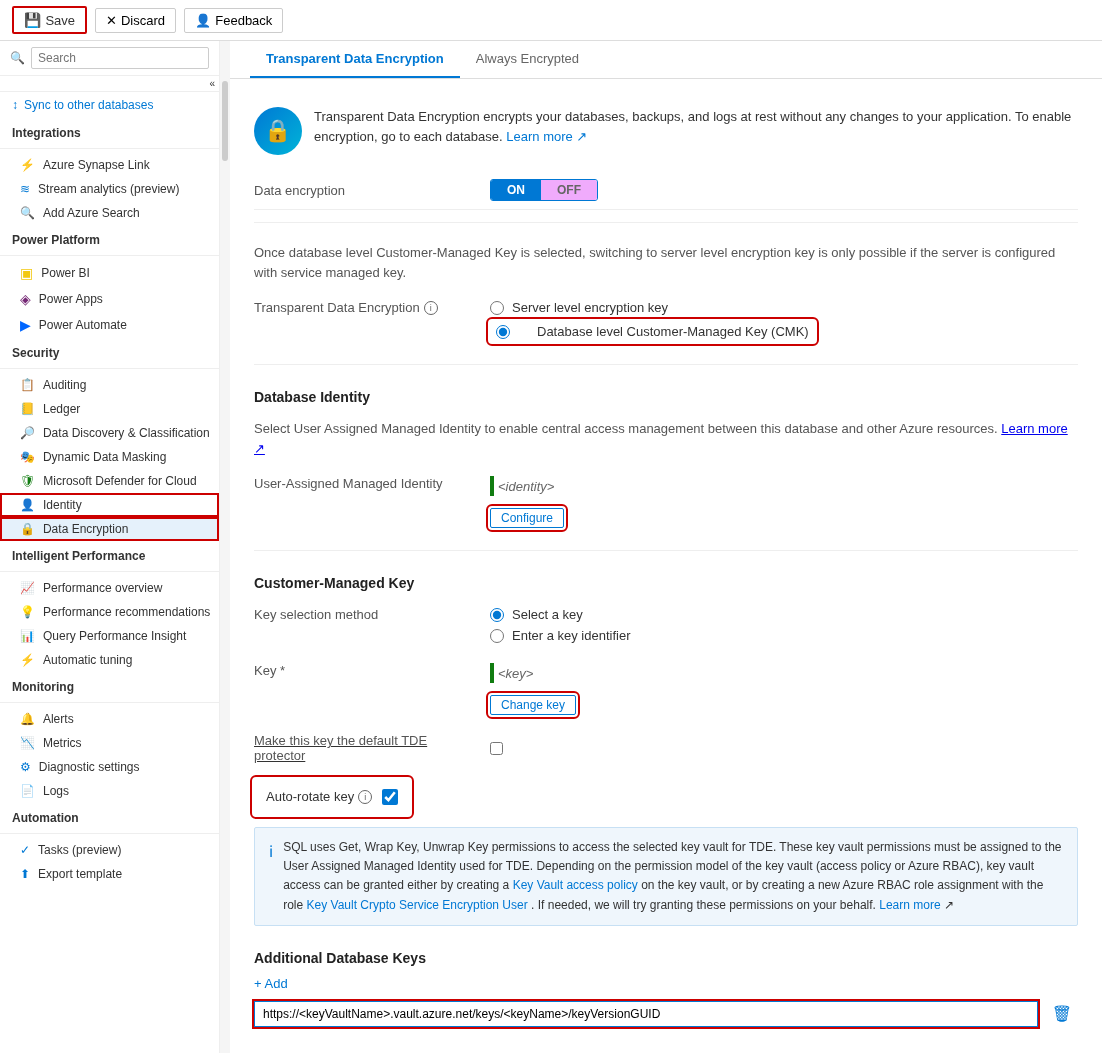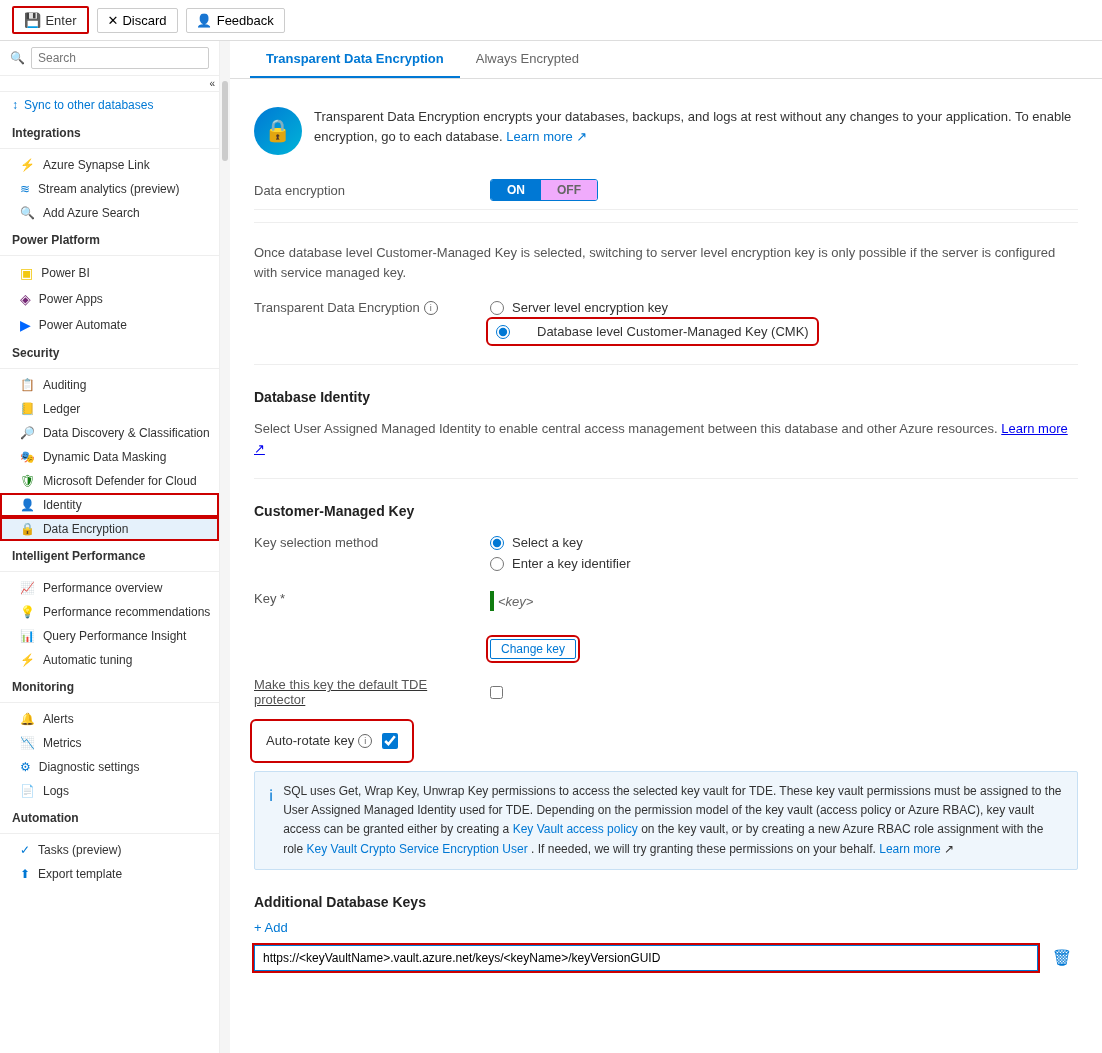--- a/index.html
+++ b/index.html
@@ -178,21 +178,21 @@
 
     .label-with-info { display: flex; align-items: center; gap: 4px; }
     .info-circle {
       width: 14px; height: 14px; border-radius: 50%; border: 1px solid #666;
       display: inline-flex; align-items: center; justify-content: center;
       font-size: 9px; color: #666; cursor: pointer;
     }
 
     .change-key-btn {
       display: inline-block; color: #0078d4; font-size: 12px; border: 1px solid #0078d4;
-      padding: 2px 10px; cursor: pointer; border-radius: 2px; margin-top: 20px; text-align: center;
+      padding: 2px 10px; cursor: pointer; border-radius: 2px; margin-top: 4px; text-align: center;
     }
 
     .auto-rotate-row {
       display: flex; align-items: flex-start; gap: 10px;
       padding: 10px 12px;
       outline: 2px solid #c00;
       outline-offset: 2px;
       border-radius: 2px;
       margin: 8px 0;
       width: fit-content;
@@ -202,21 +202,21 @@
 
     
     .collapse-arrow { font-size: 10px; color: #333; cursor: pointer; }
   </style>
 </head>
 <body>
 
 <div class="toolbar">
   <button class="toolbar-btn save-btn">
     <span style="font-size:14px;">💾</span>
-    <span>Enter</span>
+    <span>Save</span>
   </button>
   <button class="toolbar-btn">
     <span>✕</span>
     <span>Discard</span>
   </button>
   <button class="toolbar-btn">
     <span>👤</span>
     <span>Feedback</span>
   </button>
 </div>
@@ -415,20 +415,30 @@
       </div>
 
       <div class="section-divider"></div>
 
       <div class="sub-section-title">Database Identity</div>
       <div class="notice-text">
         <span>Select User Assigned Managed Identity to enable central access management between this database and other Azure resources.</span>
         <a href="#"> <span>Learn more</span> ↗</a>
       </div>
 
+      <div class="form-row" style="border-bottom:none; align-items:flex-start; padding: 10px 0;">
+        <div class="form-label">User-Assigned Managed Identity</div>
+        <div class="form-value" style="flex-direction:column; align-items:flex-start;">
+          <div style="display:flex; align-items:center; gap:4px;">
+            <span style="width:4px; background:#107c10; height:20px; display:inline-block;"></span>
+            <span class="identity-placeholder">&lt;identity&gt;</span>
+          </div>
+          <div class="configure-link highlighted-box" style="outline:2px solid #c00; outline-offset:2px;">Configure</div>
+        </div>
+      </div>
 
       <div class="section-divider"></div>
 
       <div class="sub-section-title">Customer-Managed Key</div>
 
       <div class="form-row" style="border-bottom:none; align-items:flex-start; padding: 10px 0;">
         <div class="form-label">Key selection method</div>
         <div class="form-value">
           <div class="radio-group">
             <label class="radio-item">

